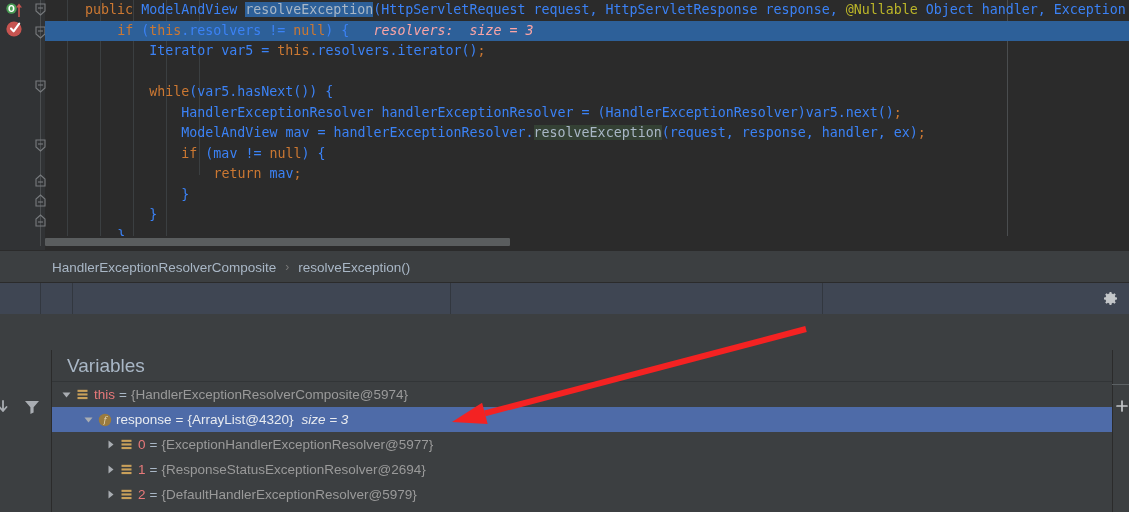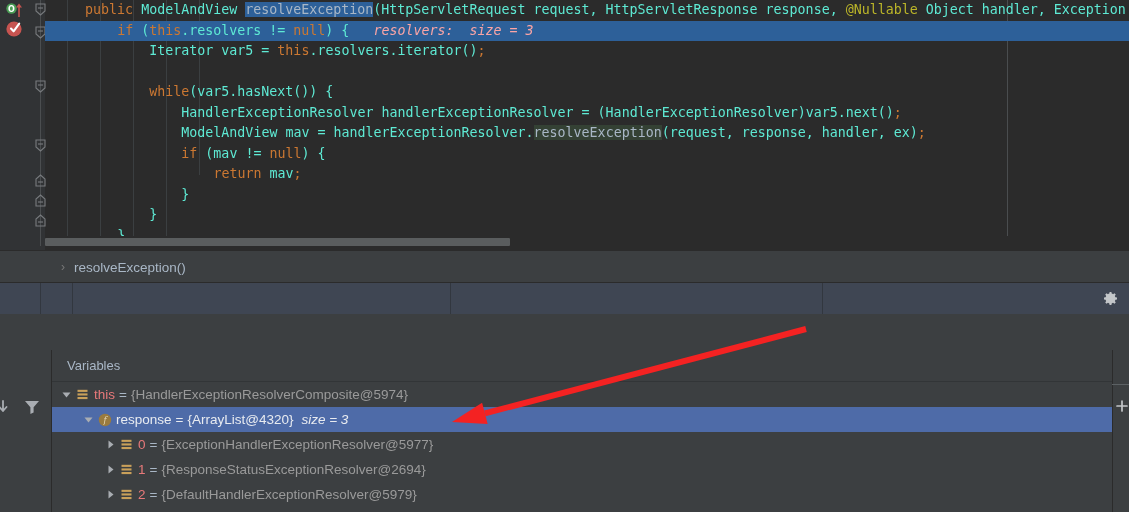--- a/index.html
+++ b/index.html
@@ -38,21 +38,21 @@
     font-size:13.3px;line-height:20.5px;
     white-space:pre;color:#a9b7c6;
   }
   .cl{position:absolute;left:0;height:20.5px;white-space:pre;}
   .sel-line{
     position:absolute;left:0;width:1084px;height:20px;background:#2d6099;
   }
   .sel-token{background:#2d6099;}
   .hl-usage{background:#344134;}
   .kw{color:#cc7832;}
-  .id{color:#5eead4;}
+  .id{color:#3b82f6;}
   .semi{color:#cc7832;}
   .ann{color:#bbb529;}
   .hint-b{color:#fca5a5;font-style:italic;}
   .guide{
     position:absolute;top:0;width:1px;height:246px;background:#3b3f41;
   }
   .rightmargin{
     position:absolute;left:962px;top:0;width:1px;height:246px;background:#4a4d4f;
   }
   .hscroll-track{
@@ -89,21 +89,21 @@
   }
   .dbg-left-sep{position:absolute;left:51px;top:36px;width:1px;height:162px;background:#2b2b2b;}
   .dbg-topsep{position:absolute;left:0;top:36px;width:1129px;height:1px;background:#2b2b2b;}
 
   .lt-icon{position:absolute;width:22px;height:22px;}
 
   .vars-header{
     position:absolute;left:52px;top:36px;width:1060px;height:31px;
     background:#3c3f41;display:flex;align-items:center;
   }
-  .vars-header span{color:#a9b7c6;font-size:13px;margin-left:15px;}
+  .vars-header span{color:#a9b7c6;font-size:19px;margin-left:15px;}
   .vars-header-sep{position:absolute;left:52px;top:67px;width:1060px;height:1px;background:#323537;}
 
   .tree{
     position:absolute;left:52px;top:68px;width:1060px;height:144px;
     font-size:13.5px;color:#a9b7c6;
   }
   .row{
     position:absolute;left:0;width:1057px;height:25px;display:flex;align-items:center;
   }
   .row.selected{background:#4e6ba8;}
@@ -204,20 +204,21 @@
       <div class="rightmargin"></div>
       <div id="code-lines"><div class="cl" style="top: 0px; left: 40.1px;"><span class="kw">public </span><span class="id">ModelAndView </span><span class="sel-token">resolveException</span><span class="id">(HttpServletRequest </span><span class="id">request</span><span class="id">, HttpServletResponse </span><span class="id">response</span><span class="id">, </span><span class="ann">@Nullable</span><span class="id"> Object </span><span class="id">handler</span><span class="id">, Exception</span></div><div class="sel-line" style="top: 20.5px;"></div><div class="cl" style="top: 20.5px; left: 72.18px;"><span class="kw">if </span><span class="id">(</span><span class="kw">this</span><span class="id">.resolvers != </span><span class="kw">null</span><span class="id">) {</span><span class="hint-b">   resolvers:  size = 3</span></div><div class="cl" style="top: 41px; left: 104.26px;"><span class="id">Iterator </span><span class="id">var5 = </span><span class="kw">this</span><span class="id">.resolvers.iterator()</span><span class="semi">;</span></div><div class="cl" style="top: 61.5px; left: 0px;"></div><div class="cl" style="top: 82px; left: 104.26px;"><span class="kw">while</span><span class="id">(var5.hasNext()) {</span></div><div class="cl" style="top: 102.5px; left: 136.34px;"><span class="id">HandlerExceptionResolver handlerExceptionResolver = (HandlerExceptionResolver)var5.next()</span><span class="semi">;</span></div><div class="cl" style="top: 123px; left: 136.34px;"><span class="id">ModelAndView mav = handlerExceptionResolver.</span><span class="hl-usage">resolveException</span><span class="id">(request, response, handler, ex)</span><span class="semi">;</span></div><div class="cl" style="top: 143.5px; left: 136.34px;"><span class="kw">if </span><span class="id">(mav != </span><span class="kw">null</span><span class="id">) {</span></div><div class="cl" style="top: 164px; left: 168.42px;"><span class="kw">return </span><span class="id">mav</span><span class="semi">;</span></div><div class="cl" style="top: 184.5px; left: 136.34px;"><span class="id">}</span></div><div class="cl" style="top: 205px; left: 104.26px;"><span class="id">}</span></div><div class="cl" style="top: 225.5px; left: 72.18px;"><span class="id">}</span></div></div>
     </div>
 
     <div class="hscroll-track"></div>
     <div class="hscroll-thumb"></div>
   </div>
 
   <div class="breadcrumb">
     <div class="bc-pad"></div>
+    <span class="bc-item">HandlerExceptionResolverComposite</span>
     <span class="bc-sep">›</span>
     <span class="bc-item">resolveException()</span>
   </div>
 
   <div class="dbgbar">
     <div class="vdiv" style="left:40px"></div>
     <div class="vdiv" style="left:72px"></div>
     <div class="vdiv" style="left:450px"></div>
     <div class="vdiv" style="left:822px"></div>
     <div class="gear-icon">

